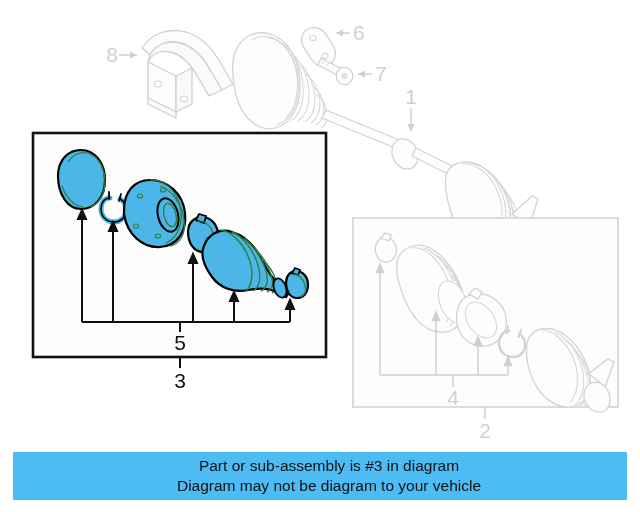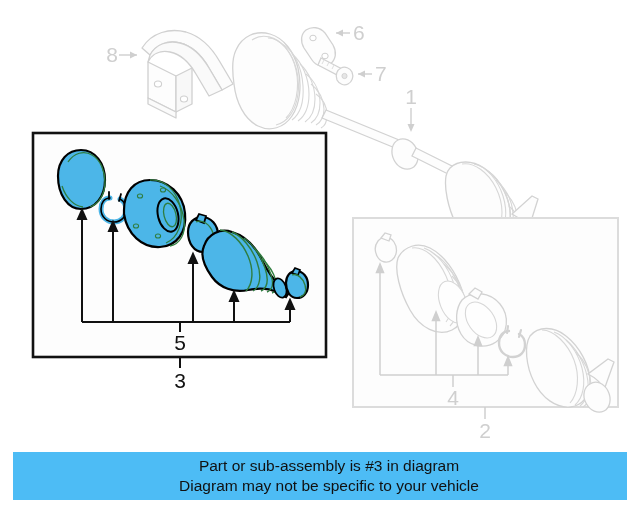--- a/index.html
+++ b/index.html
@@ -311,15 +311,15 @@
         <line x1="180" y1="357" x2="180" y2="368"></line>
       </g>
       <text class="callout-label-dark" x="180" y="388" text-anchor="middle">3</text>
     </g>
 
     <rect x="13" y="452" width="614" height="48" fill="#4dbcf5"></rect>
   </svg>
 
   <div class="notice-banner">
     <div class="notice-line">Part or sub-assembly is #3 in diagram</div>
-    <div class="notice-line">Diagram may not be specific to your vehicle</div>
+    <div class="notice-line">Diagram may not be diagram to your vehicle</div>
   </div>
 </div>
 
 </body></html>

